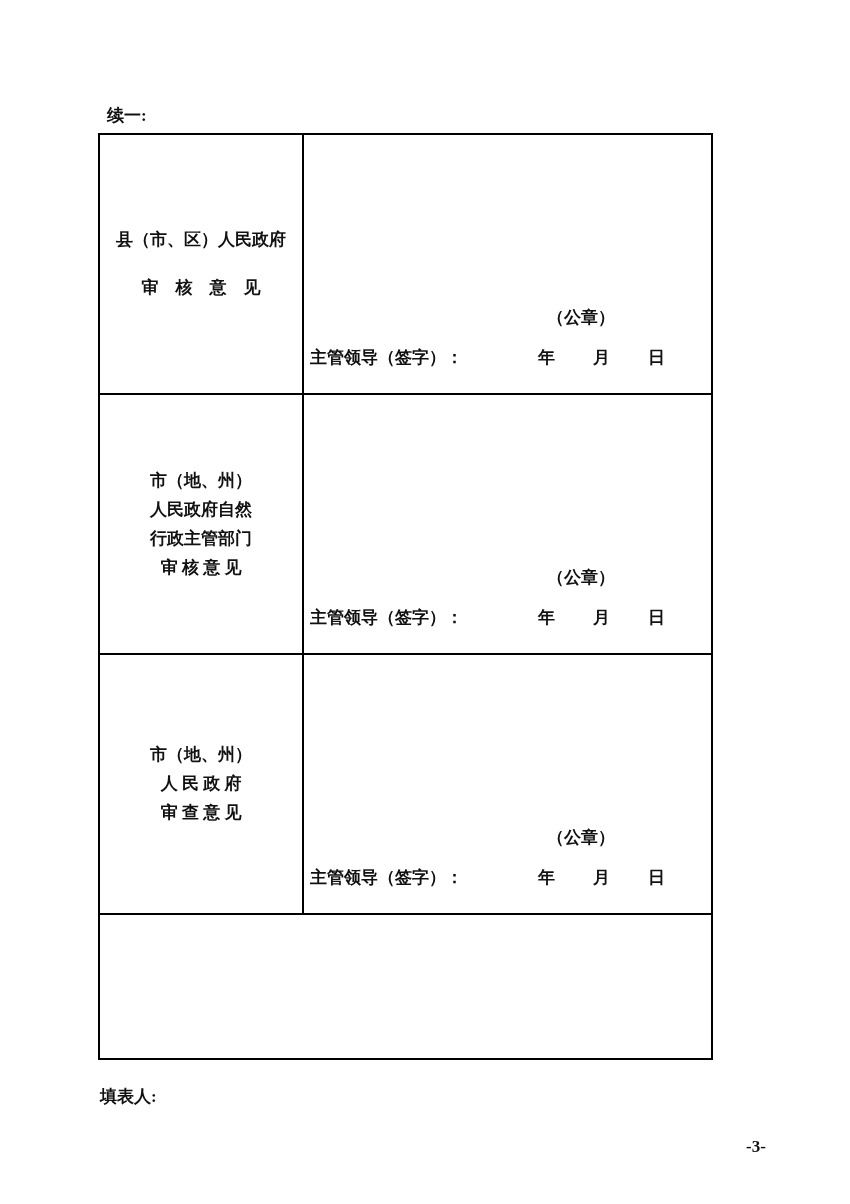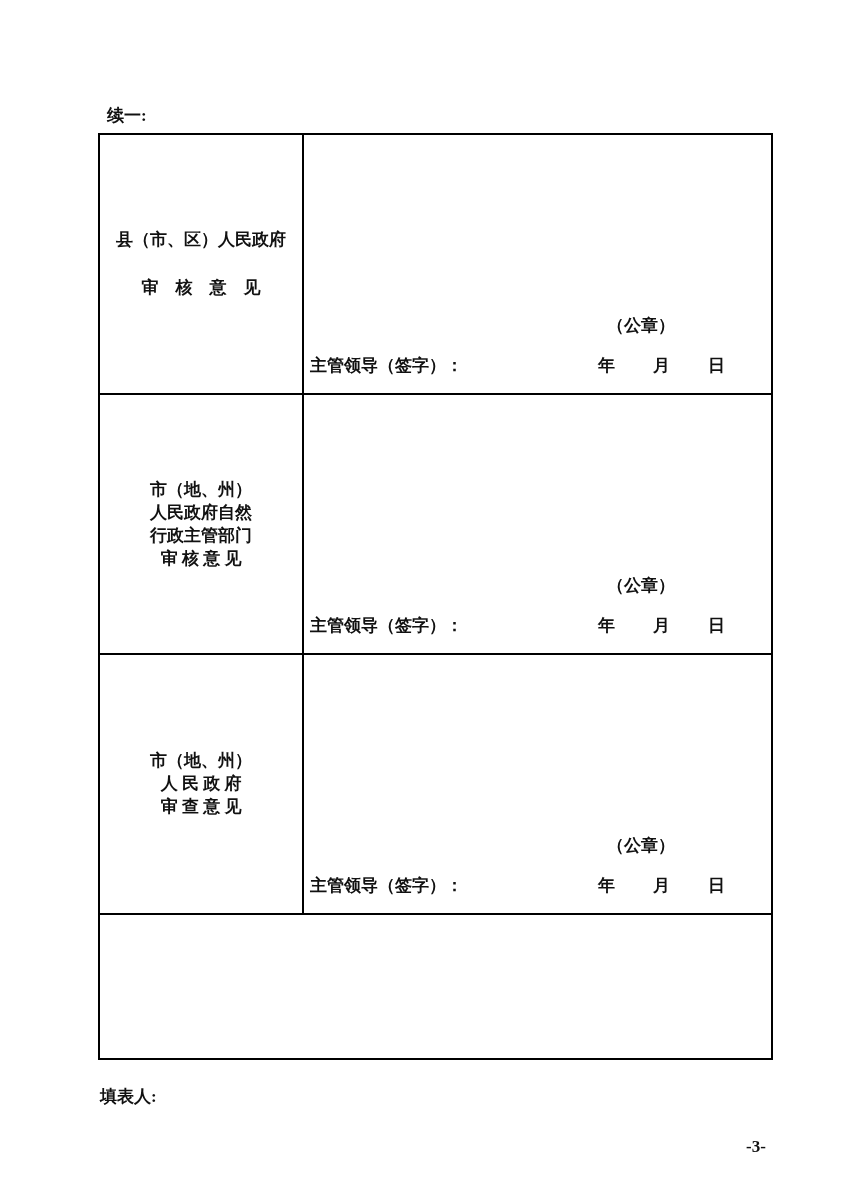--- a/index.html
+++ b/index.html
@@ -20,48 +20,48 @@
   .abs { position: absolute; }
 
   .continuation {
     left: 107px;
     top: 105px;
   }
 
   .form-table {
     left: 98px;
     top: 133px;
-    width: 675px;
+    width: 615px;
     height: 927px;
     box-sizing: border-box;
     border: 2px solid #000;
     display: grid;
     grid-template-columns: 204px 1fr;
     grid-template-rows: 260px 260px 260px 1fr;
   }
   .cell {
     box-sizing: border-box;
   }
   .label-cell {
     border-right: 2px solid #000;
     display: flex;
     flex-direction: column;
     align-items: center;
     justify-content: center;
     text-align: center;
   }
   .bb { border-bottom: 2px solid #000; }
   .gap-lg { gap: 26px; }
-  .gap-sm { gap: 1px; }
+  .gap-sm { gap: 7px; }
 
   .content-cell {
     display: flex;
     flex-direction: column;
     justify-content: flex-end;
-    padding-bottom: 16px;
+    padding-bottom: 24px;
   }
   .seal-line {
     align-self: flex-end;
     margin-right: 96px;
     margin-bottom: 18px;
     white-space: nowrap;
   }
   .sign-line {
     display: flex;
     justify-content: space-between;

